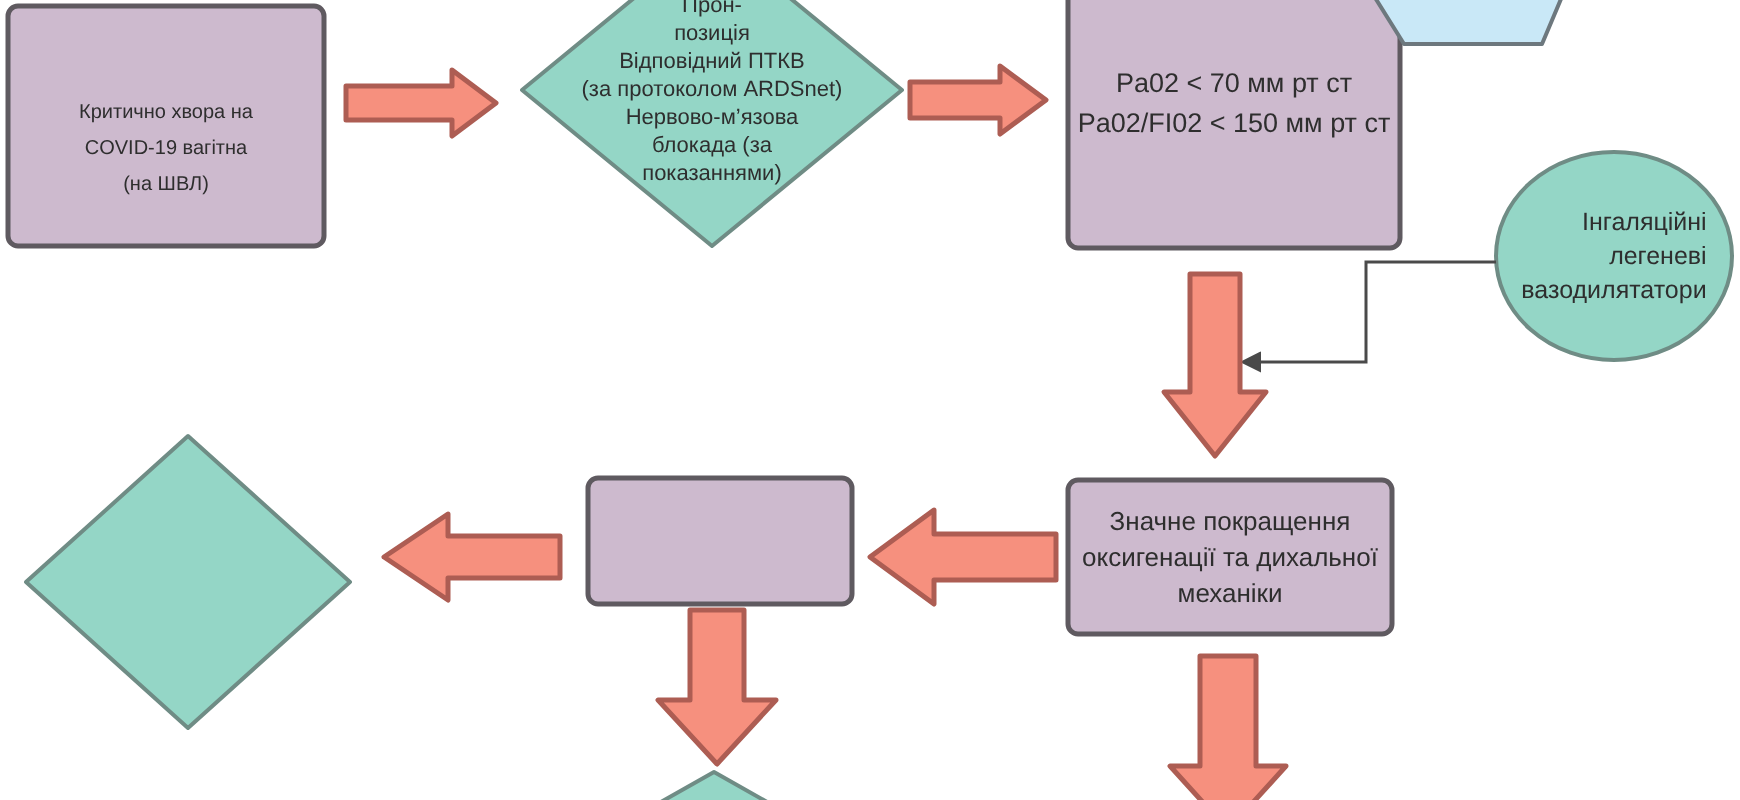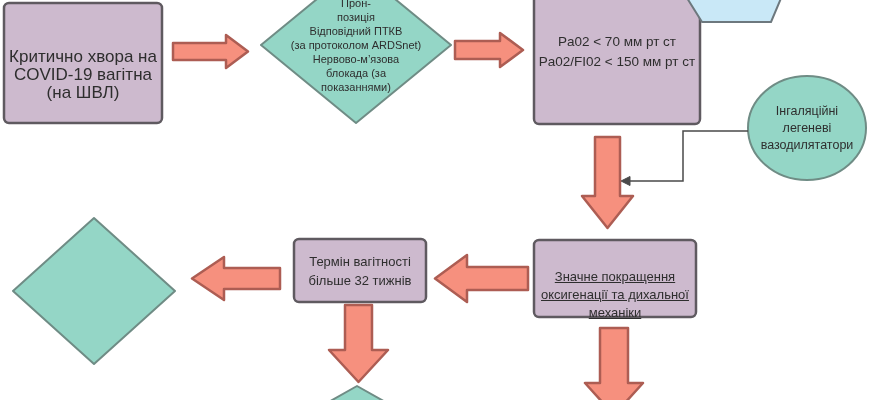--- a/index.html
+++ b/index.html
@@ -5,25 +5,25 @@
   html,body{margin:0;padding:0;background:#ffffff;}
   .canvas{
     position:relative;width:870px;height:400px;background:#ffffff;
     overflow:hidden;font-family:"Liberation Sans",sans-serif;color:#2e2e2e;
   }
   .shapes{position:absolute;left:0;top:0;}
   .label{
     position:absolute;display:flex;align-items:center;justify-content:center;
     text-align:center;white-space:pre-line;pointer-events:none;color:#2e2e2e;
   }
-  .lbl-a{left:4px;top:3px;width:158px;height:144px;font-size:17px;line-height:18px;border-radius:15px;}
+  .lbl-a{left:4px;top:3px;width:158px;height:144px;font-size:10px;line-height:18px;border-radius:15px;}
   .lbl-b{left:261px;top:-33px;width:190px;height:156px;font-size:11px;line-height:14px;}
   .lbl-c{left:534px;top:-20px;width:166px;height:144px;font-size:13.5px;line-height:20px;}
-  .lbl-vaso{left:748px;top:76px;width:118px;height:104px;font-size:12.5px;line-height:17px;}
-  .lbl-d{left:534px;top:256px;width:162px;height:77px;font-size:13px;line-height:18px;text-decoration:underline;}
+  .lbl-vaso{left:748px;top:76px;width:118px;height:104px;font-size:12.5px;line-height:17px;text-align:right;}
+  .lbl-d{left:534px;top:240px;width:162px;height:77px;font-size:13px;line-height:18px;}
   .lbl-e{left:294px;top:239px;width:132px;height:63px;font-size:13px;line-height:19px;}
   .lbl-f{left:14px;top:218px;width:160px;height:146px;font-size:13.5px;line-height:18px;}
 </style>
 </head>
 <body>
 
 <div class="canvas">
 
   <svg class="shapes" width="870" height="400" viewBox="0 0 870 400">
 
@@ -79,17 +79,15 @@
 Pa02/FI02 &lt; 150 мм рт ст</div>
 
   <div class="label lbl-vaso">Інгаляційні
 легеневі
 вазодилятатори</div>
 
   <div class="label lbl-d">Значне покращення
 оксигенації та дихальної
 механіки</div>
 
-  <div class="label lbl-e">Термін вагітності
-більше 32 тижнів</div>
 
 
 </div>
 
 </body></html>

